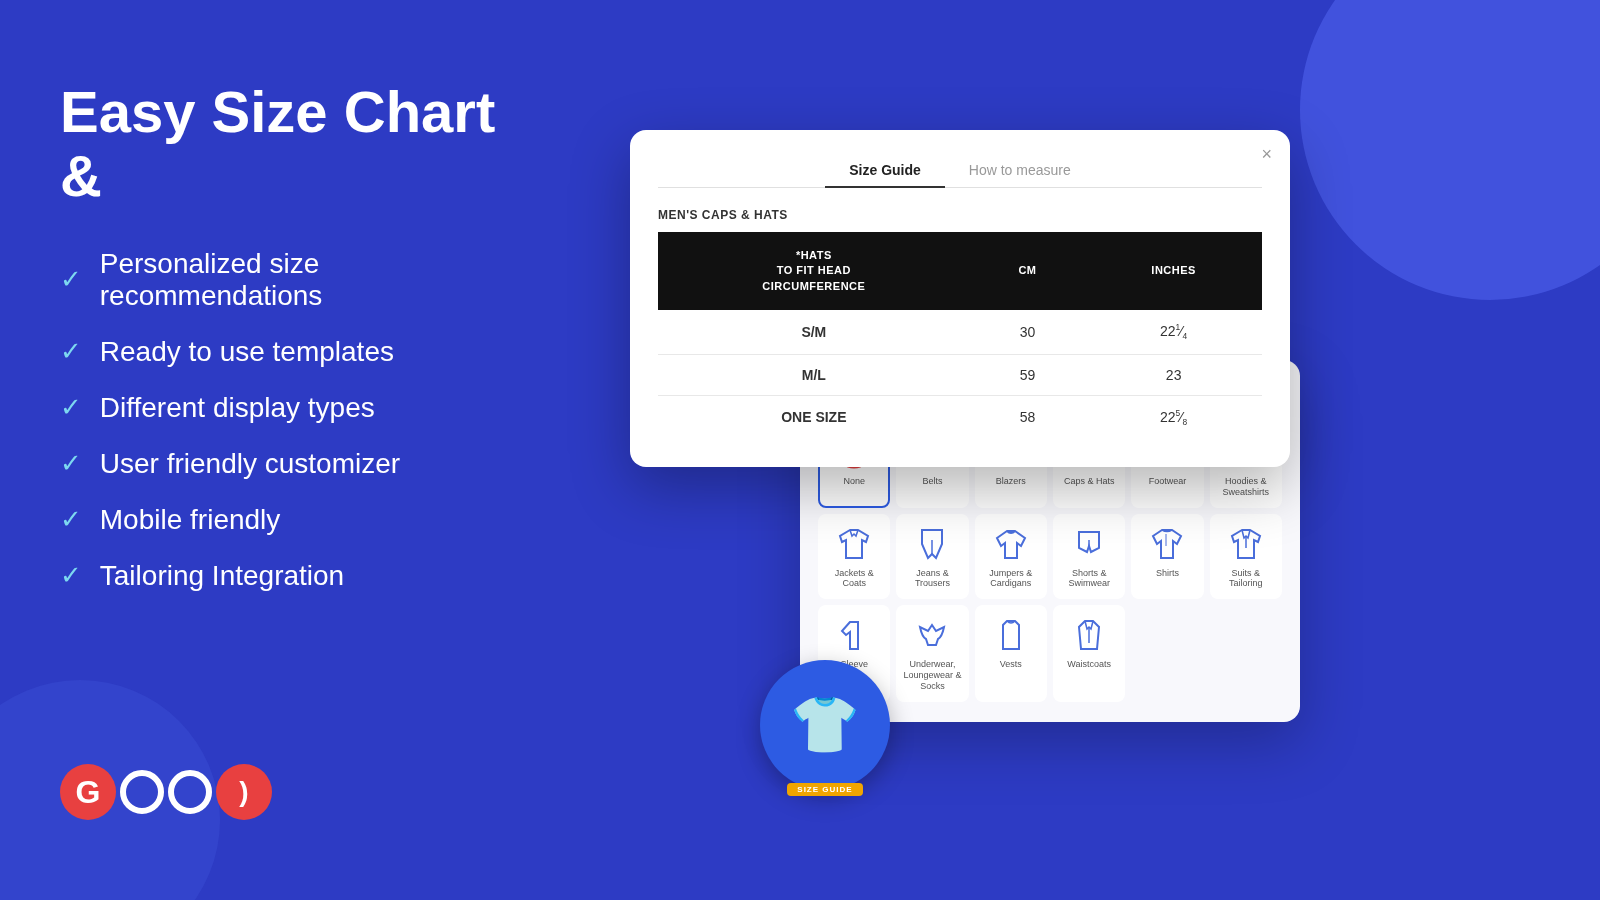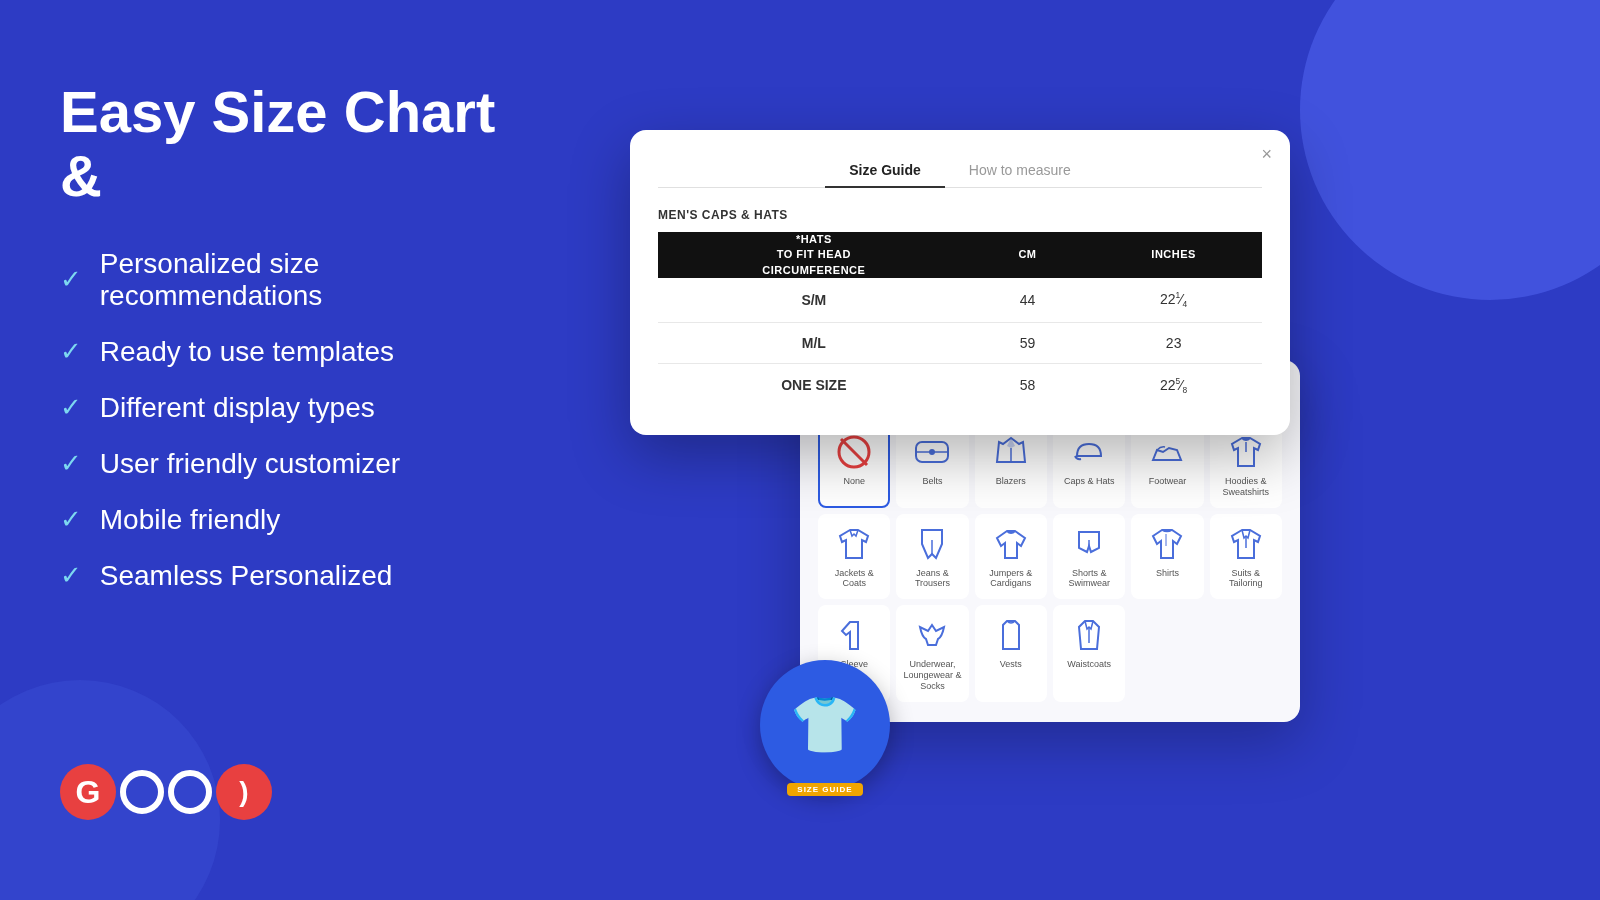--- a/index.html
+++ b/index.html
@@ -187,21 +187,21 @@
     .size-table {
       width: 100%;
       border-collapse: collapse;
       font-size: 13px;
     }
     .size-table thead tr {
       background: #111;
       color: white;
     }
     .size-table thead th {
-      padding: 0 16px;
+      padding: 16px 16px;
       text-align: center;
       font-size: 11px;
       font-weight: 600;
       letter-spacing: 0.5px;
       line-height: 1.4;
     }
     .size-table tbody tr {
       border-bottom: 1px solid #e8e8e8;
     }
     .size-table tbody td {
@@ -340,21 +340,21 @@
       <li class="feature-item">
         <span class="check-icon">✓</span>
         <span>User friendly customizer</span>
       </li>
       <li class="feature-item">
         <span class="check-icon">✓</span>
         <span>Mobile friendly</span>
       </li>
       <li class="feature-item">
         <span class="check-icon">✓</span>
-        <span>Seamless Personalized</span>
+        <span>Tailoring Integration</span>
       </li>
     </ul>
   </div>
 
   <div class="logo-area">
     <div class="logo-wrapper">
 
       <div class="logo-g">G</div>
 
       <div class="logo-circle logo-c1"></div>
@@ -381,21 +381,21 @@
       <thead>
         <tr>
           <th>*HATS<br>TO FIT HEAD<br>CIRCUMFERENCE</th>
           <th>CM</th>
           <th>INCHES</th>
         </tr>
       </thead>
       <tbody>
         <tr>
           <td class="bold">S/M</td>
-          <td>44</td>
+          <td>30</td>
           <td>22<sup>1</sup>⁄<sub style="font-size:0.6em;">4</sub></td>
         </tr>
         <tr>
           <td class="bold">M/L</td>
           <td>59</td>
           <td>23</td>
         </tr>
         <tr>
           <td class="bold">ONE SIZE</td>
           <td>58</td>

